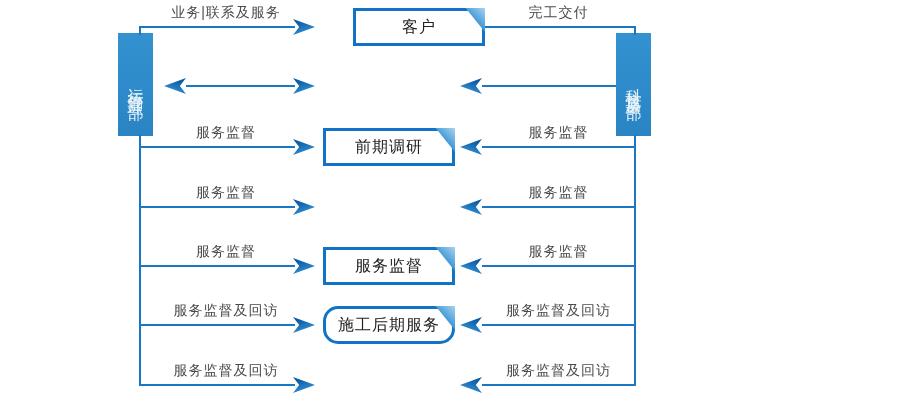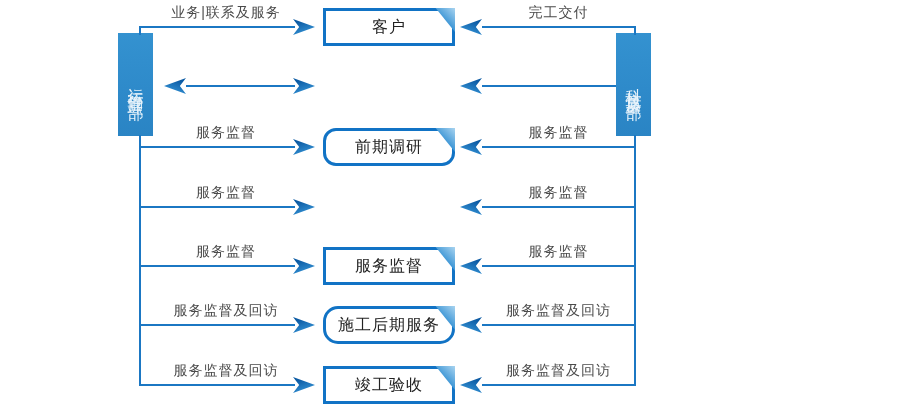--- a/index.html
+++ b/index.html
@@ -69,38 +69,38 @@
 
   <div class="vline" style="left:139px;top:26px;height:9px;"></div>
   <div class="vline" style="left:634px;top:26px;height:9px;"></div>
 
   <div class="hline" style="left:139px;top:26px;width:156px;"></div>
   <div class="hline" style="left:482px;top:26px;width:154px;"></div>
   <div class="arrow right" style="left:293px;top:19px;"></div>
   <div class="arrow leftp" style="left:460px;top:19px;"></div>
   <div class="lbl lcol" style="top:4px;">业务|联系及服务</div>
   <div class="lbl rcol" style="top:4px;">完工交付</div>
-  <div class="pbox" style="top:8px;">
+  <div class="pbox" style="top:8px;margin-left:30px;">
     <span class="fold"></span>
     <span class="txt">客户</span>
   </div>
 
   <div class="hline" style="left:186px;top:85px;width:109px;"></div>
   <div class="hline" style="left:482px;top:85px;width:134px;"></div>
   <div class="arrow leftp" style="left:164px;top:78px;"></div>
   <div class="arrow right" style="left:293px;top:78px;"></div>
   <div class="arrow leftp" style="left:460px;top:78px;"></div>
 
   <div class="hline" style="left:139px;top:146px;width:156px;"></div>
   <div class="hline" style="left:482px;top:146px;width:154px;"></div>
   <div class="arrow right" style="left:293px;top:139px;"></div>
   <div class="arrow leftp" style="left:460px;top:139px;"></div>
   <div class="lbl lcol" style="top:124px;">服务监督</div>
   <div class="lbl rcol" style="top:124px;">服务监督</div>
-  <div class="pbox" style="top:128px;border-radius:13px;">
+  <div class="pbox" style="top:128px;">
     <span class="fold"></span>
     <span class="txt">前期调研</span>
   </div>
 
   <div class="hline" style="left:139px;top:206px;width:156px;"></div>
   <div class="hline" style="left:482px;top:206px;width:154px;"></div>
   <div class="arrow right" style="left:293px;top:199px;"></div>
   <div class="arrow leftp" style="left:460px;top:199px;"></div>
   <div class="lbl lcol" style="top:184px;">服务监督</div>
   <div class="lbl rcol" style="top:184px;">服务监督</div>
@@ -126,18 +126,14 @@
     <span class="fold"></span>
     <span class="txt">施工后期服务</span>
   </div>
 
   <div class="hline" style="left:139px;top:384px;width:156px;"></div>
   <div class="hline" style="left:482px;top:384px;width:154px;"></div>
   <div class="arrow right" style="left:293px;top:377px;"></div>
   <div class="arrow leftp" style="left:460px;top:377px;"></div>
   <div class="lbl lcol" style="top:362px;">服务监督及回访</div>
   <div class="lbl rcol" style="top:362px;">服务监督及回访</div>
-  <div class="pbox" style="top:366px;">
-    <span class="fold"></span>
-    <span class="txt">竣工验收</span>
-  </div>
 
 </div>
 
 </body></html>

